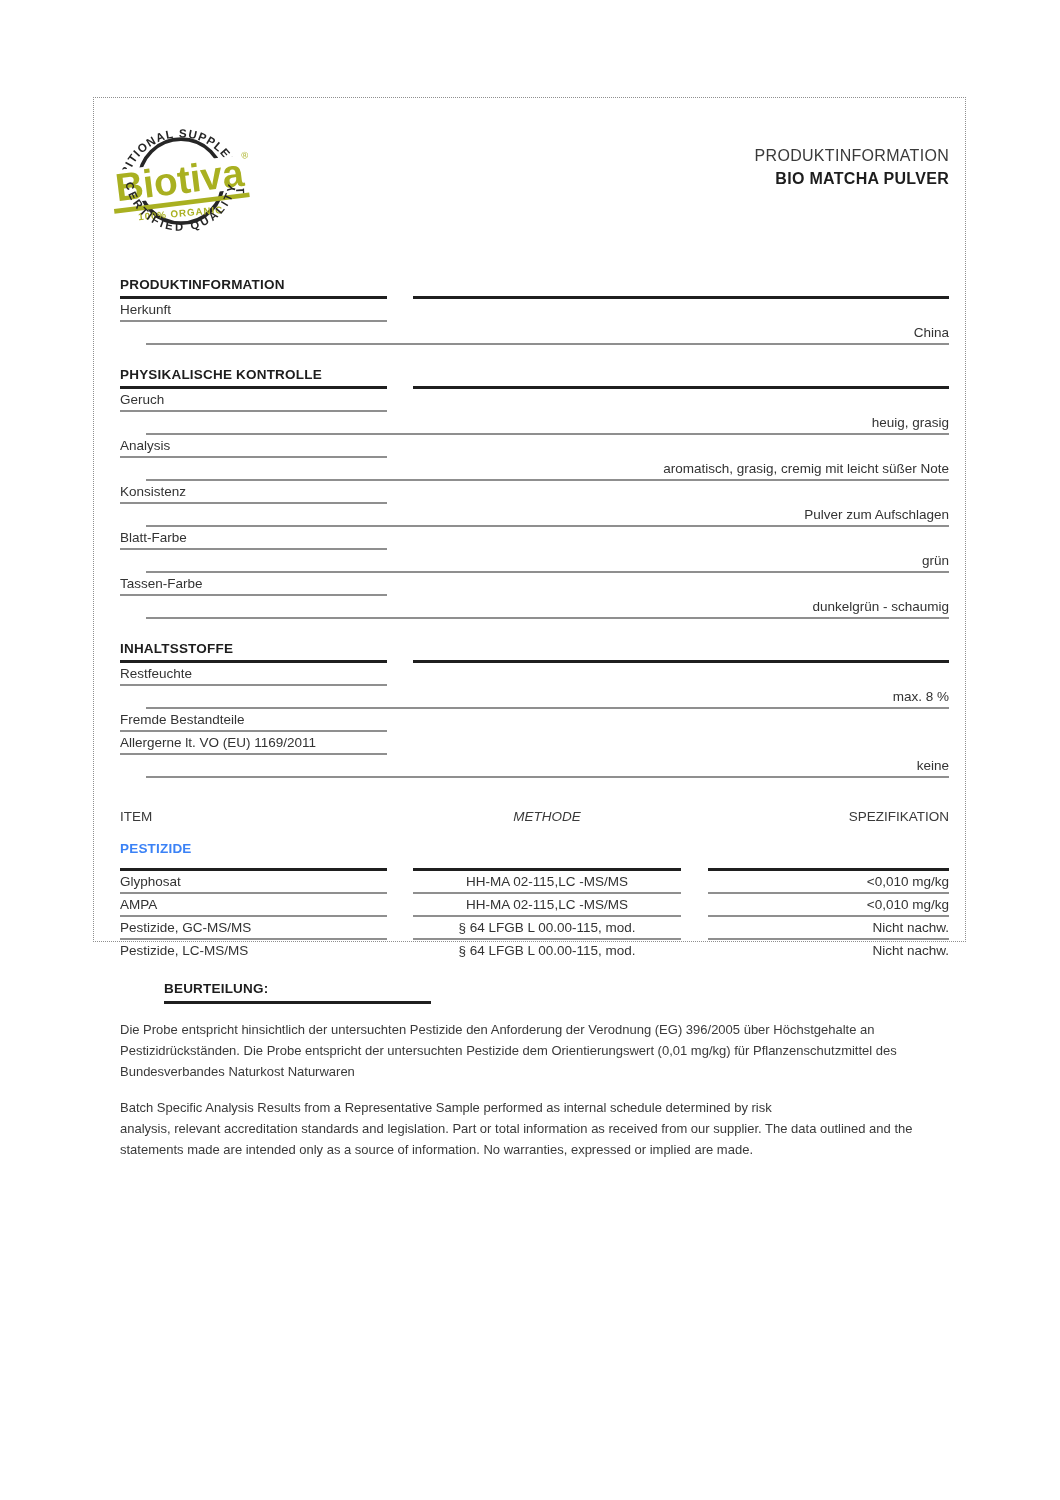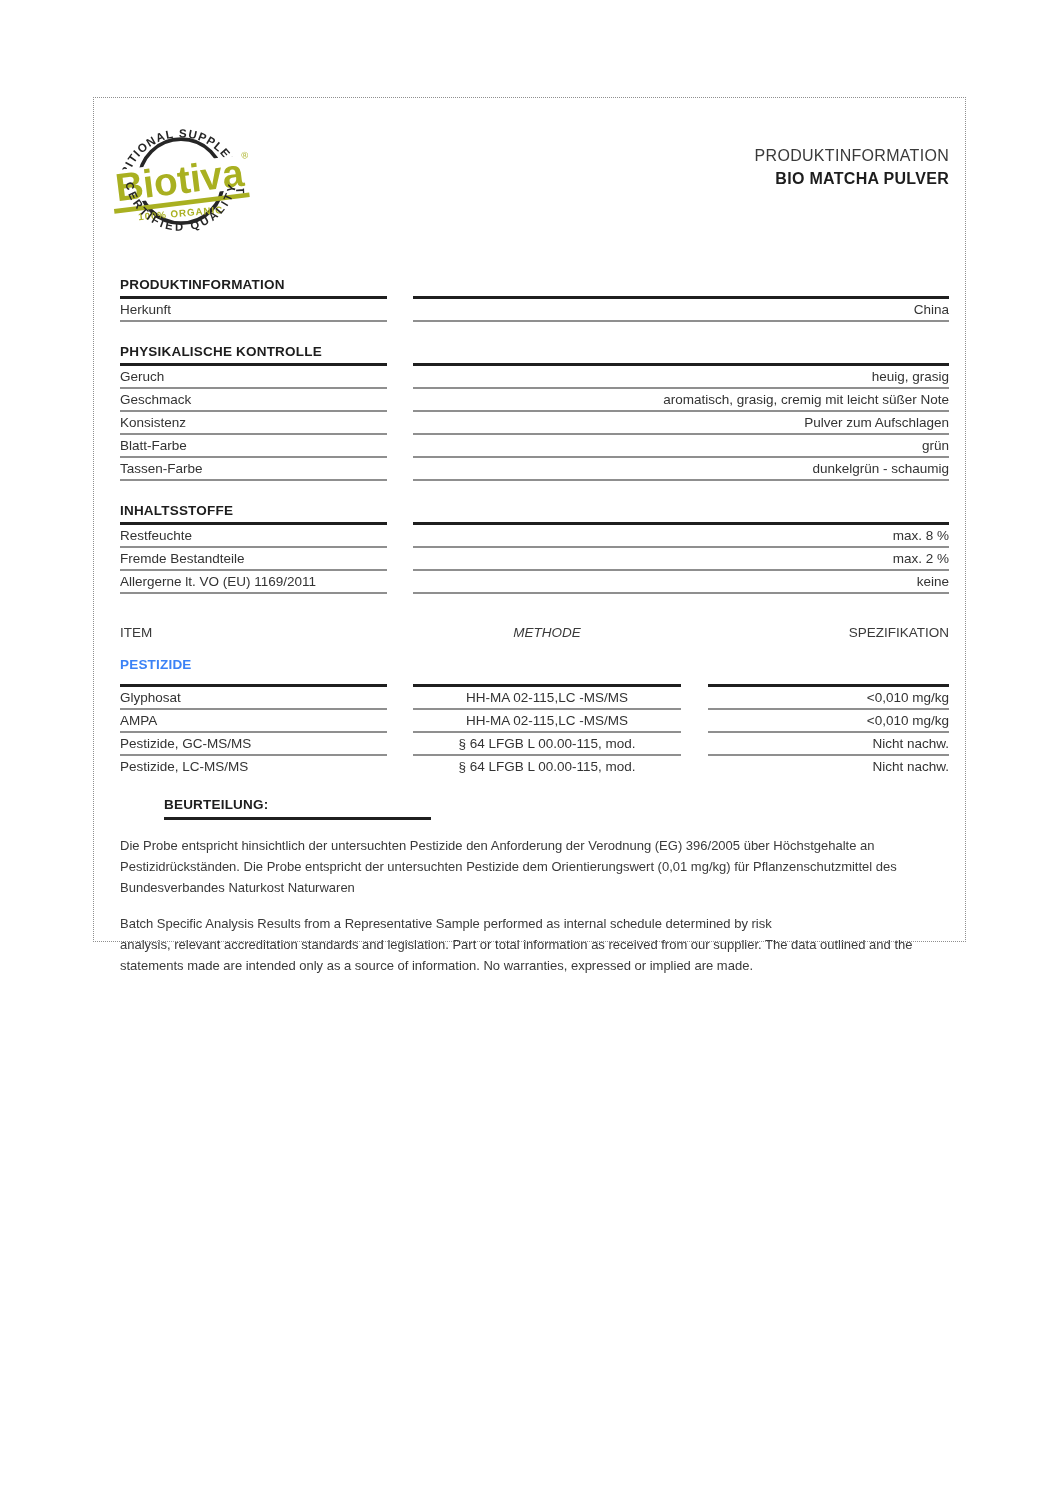--- a/index.html
+++ b/index.html
@@ -17,21 +17,21 @@
 
   
   .body-content{position:absolute;top:179px;left:26px;right:16px;font-size:13.5px;}
 
   .section{margin-top:22px;}
   .section:first-child{margin-top:0;}
   .sec-head{display:flex;}
   .sec-head .cl{width:267px;font-weight:bold;color:#1d1d1d;padding-bottom:4px;
                 border-bottom:3px solid #1f1f1f;letter-spacing:.2px;}
   .sec-head .cr{flex:1;margin-left:26px;border-bottom:3px solid #1f1f1f;}
-  .sec-row{display:flex;line-height:14px;}
+  .sec-row{display:flex;line-height:14px;flex-direction:column;}
   .sec-row .cl{width:267px;padding:4px 0 3px 0;border-bottom:2px solid #8f8f8f;}
   .sec-row .cr{flex:1;margin-left:26px;padding:4px 0 3px 0;border-bottom:2px solid #8f8f8f;text-align:right;}
 
   
   .tbl-cols{display:flex;margin-top:32px;color:#3a3a3a;line-height:14px;}
   .tbl-cols .tc2{font-style:italic;}
   .tbl{margin-top:17px;}
   .tc1{width:267px;}
   .tc2{width:268px;margin-left:26px;text-align:center;}
   .tc3{flex:1;margin-left:27px;text-align:right;}
@@ -97,21 +97,21 @@
         <div class="section">
           <div class="sec-head">
             <div class="cl">PHYSIKALISCHE KONTROLLE</div>
             <div class="cr"></div>
           </div>
           <div class="sec-row">
             <div class="cl">Geruch</div>
             <div class="cr">heuig, grasig</div>
           </div>
           <div class="sec-row">
-            <div class="cl">Geschmack</div>
+            <div class="cl">Analysis</div>
             <div class="cr">aromatisch, grasig, cremig mit leicht süßer Note</div>
           </div>
           <div class="sec-row">
             <div class="cl">Konsistenz</div>
             <div class="cr">Pulver zum Aufschlagen</div>
           </div>
           <div class="sec-row">
             <div class="cl">Blatt-Farbe</div>
             <div class="cr">grün</div>
           </div>
@@ -125,21 +125,20 @@
           <div class="sec-head">
             <div class="cl">INHALTSSTOFFE</div>
             <div class="cr"></div>
           </div>
           <div class="sec-row">
             <div class="cl">Restfeuchte</div>
             <div class="cr">max. 8 %</div>
           </div>
           <div class="sec-row">
             <div class="cl">Fremde Bestandteile</div>
-            <div class="cr">max. 2 %</div>
           </div>
           <div class="sec-row">
             <div class="cl">Allergerne lt. VO (EU) 1169/2011</div>
             <div class="cr">keine</div>
           </div>
         </div>
 
         <div class="tbl-cols">
           <div class="tc1">ITEM</div>
           <div class="tc2">METHODE</div>

